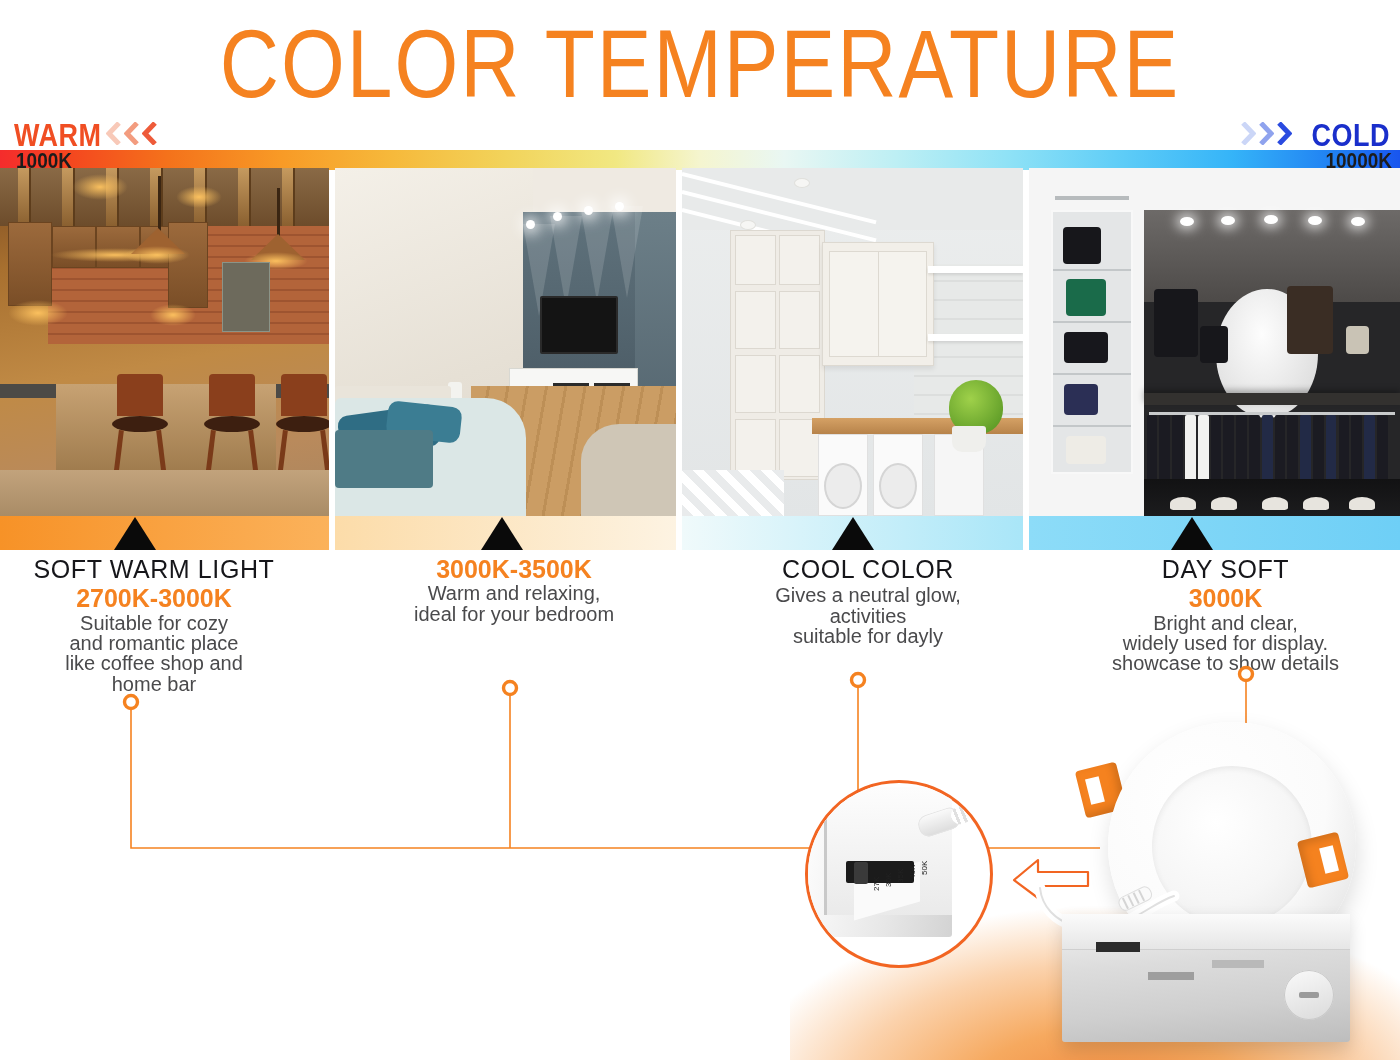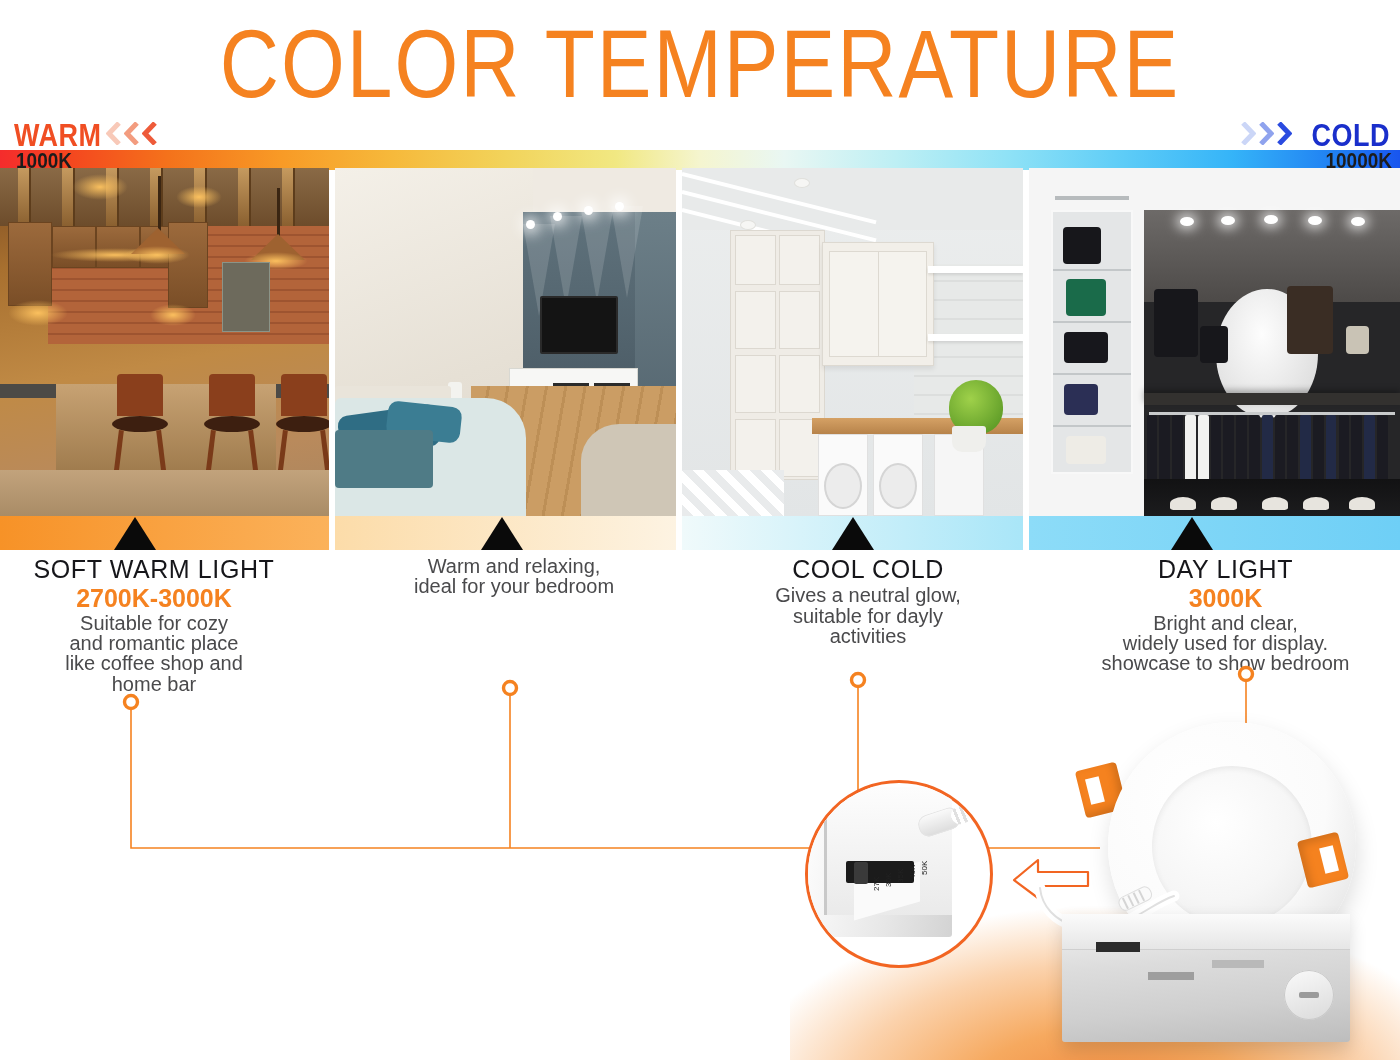--- a/index.html
+++ b/index.html
@@ -487,35 +487,36 @@
   <div class="captions">
     <div class="cap c1">
       <h3>SOFT WARM LIGHT</h3>
       <div class="kelvin">2700K-3000K</div>
       <p>Suitable for cozy</p>
       <p>and romantic place</p>
       <p>like coffee shop and</p>
       <p>home bar</p>
     </div>
     <div class="cap c2">
+      <div class="kelvin">3000K-3500K</div>
       <p>Warm and relaxing,</p>
       <p>ideal for your bedroom</p>
     </div>
     <div class="cap c3">
-      <h3>COOL COLD</h3>
+      <h3>COOL COLOR</h3>
       <p>Gives a neutral glow,</p>
+      <p>activities</p>
       <p>suitable for dayly</p>
-      <p>activities</p>
     </div>
     <div class="cap c4">
-      <h3>DAY LIGHT</h3>
+      <h3>DAY SOFT</h3>
       <div class="kelvin">3000K</div>
       <p>Bright and clear,</p>
       <p>widely used for display.</p>
-      <p>showcase to show bedroom</p>
+      <p>showcase to show details</p>
     </div>
   </div>
 
   <svg id="connectors" viewBox="0 0 1400 1060">
     <g stroke="#F58220" stroke-width="1.6" fill="none">
       <path d="M131 706 L131 848 L1100 848"></path>
       <path d="M510 692 L510 848"></path>
       <path d="M858 684 L858 848"></path>
       <path d="M1246 678 L1246 770"></path>
     </g>

